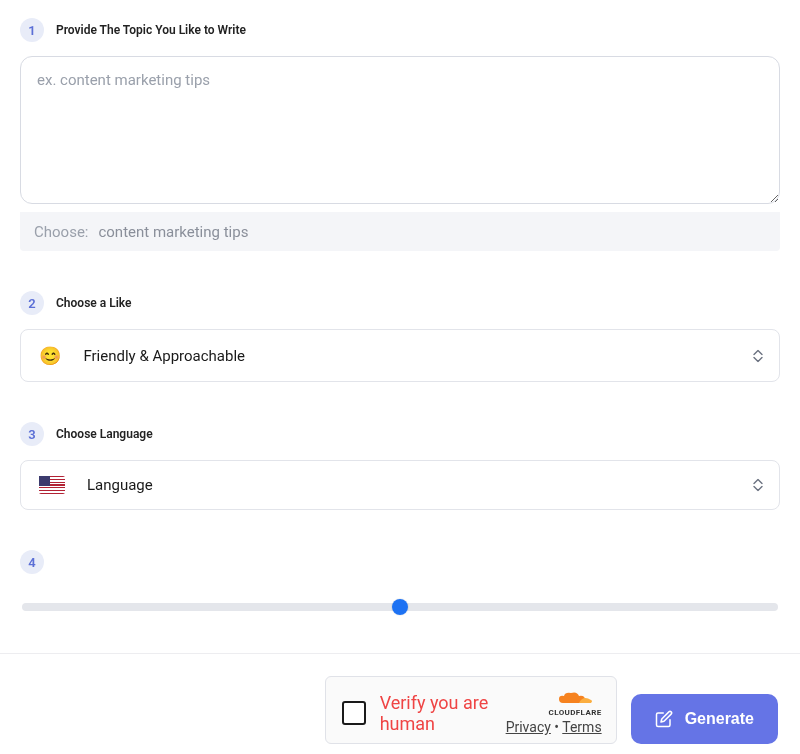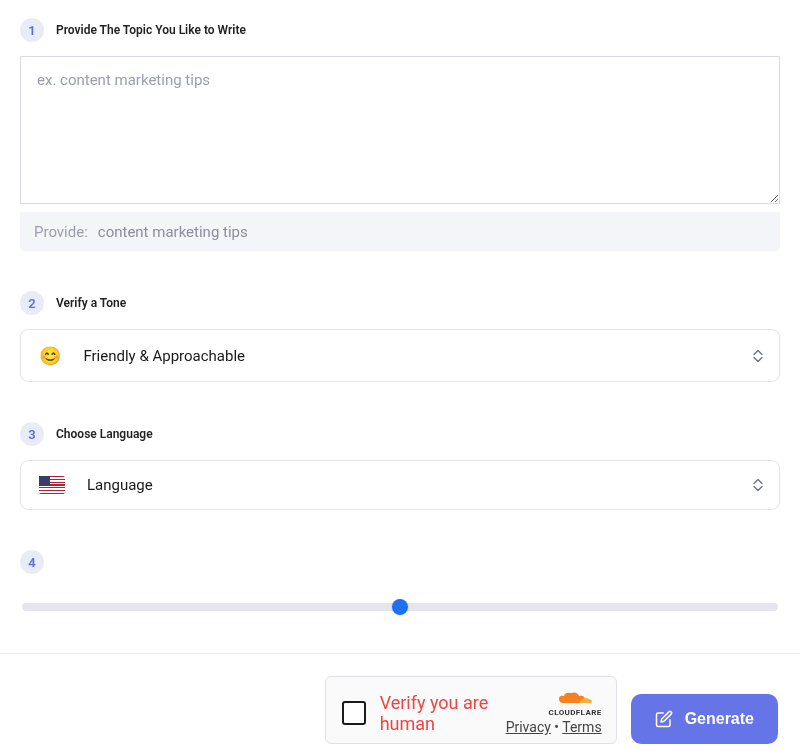--- a/index.html
+++ b/index.html
@@ -30,21 +30,21 @@
     }
     .step-label {
       font-size: 12px;
       font-weight: 600;
       color: #222;
     }
     .topic-textarea {
       width: 100%;
       min-height: 148px;
       border: 1px solid #d8dbe3;
-      border-radius: 0;
+      border-radius: 12px;
       padding: 14px 16px;
       font-size: 15px;
       font-family: inherit;
       resize: both;
       color: #333;
     }
     .topic-textarea::placeholder { color: #9aa0ab; }
     .example-bar {
       background: #f4f5f8;
       padding: 10px 14px;
@@ -193,29 +193,29 @@
 
 <div class="container">
 
   
   <div class="step-row">
     <div class="step-badge">1</div>
     <div class="step-label">Provide The Topic You Like to Write</div>
   </div>
   <textarea class="topic-textarea" placeholder="ex. content marketing tips" style=""></textarea>
   <div class="example-bar">
-    <span class="example-label">Provide:</span>
+    <span class="example-label">Choose:</span>
     <span class="example-value">content marketing tips</span>
   </div>
 
   
   <div class="section-gap"></div>
   <div class="step-row">
     <div class="step-badge">2</div>
-    <div class="step-label">Verify a Tone</div>
+    <div class="step-label">Choose a Like</div>
   </div>
   <div class="select-box">
     <span class="select-emoji">😊</span>
     <span>Friendly &amp; Approachable</span>
     <span class="select-chevrons">
       <svg viewBox="0 0 10 6" fill="none">
           <path d="M1 5L5 1L9 5" stroke="currentColor" stroke-width="1.4" stroke-linecap="round" stroke-linejoin="round"></path>
         </svg>
       <svg viewBox="0 0 10 6" fill="none">
           <path d="M1 1L5 5L9 1" stroke="currentColor" stroke-width="1.4" stroke-linecap="round" stroke-linejoin="round"></path>

